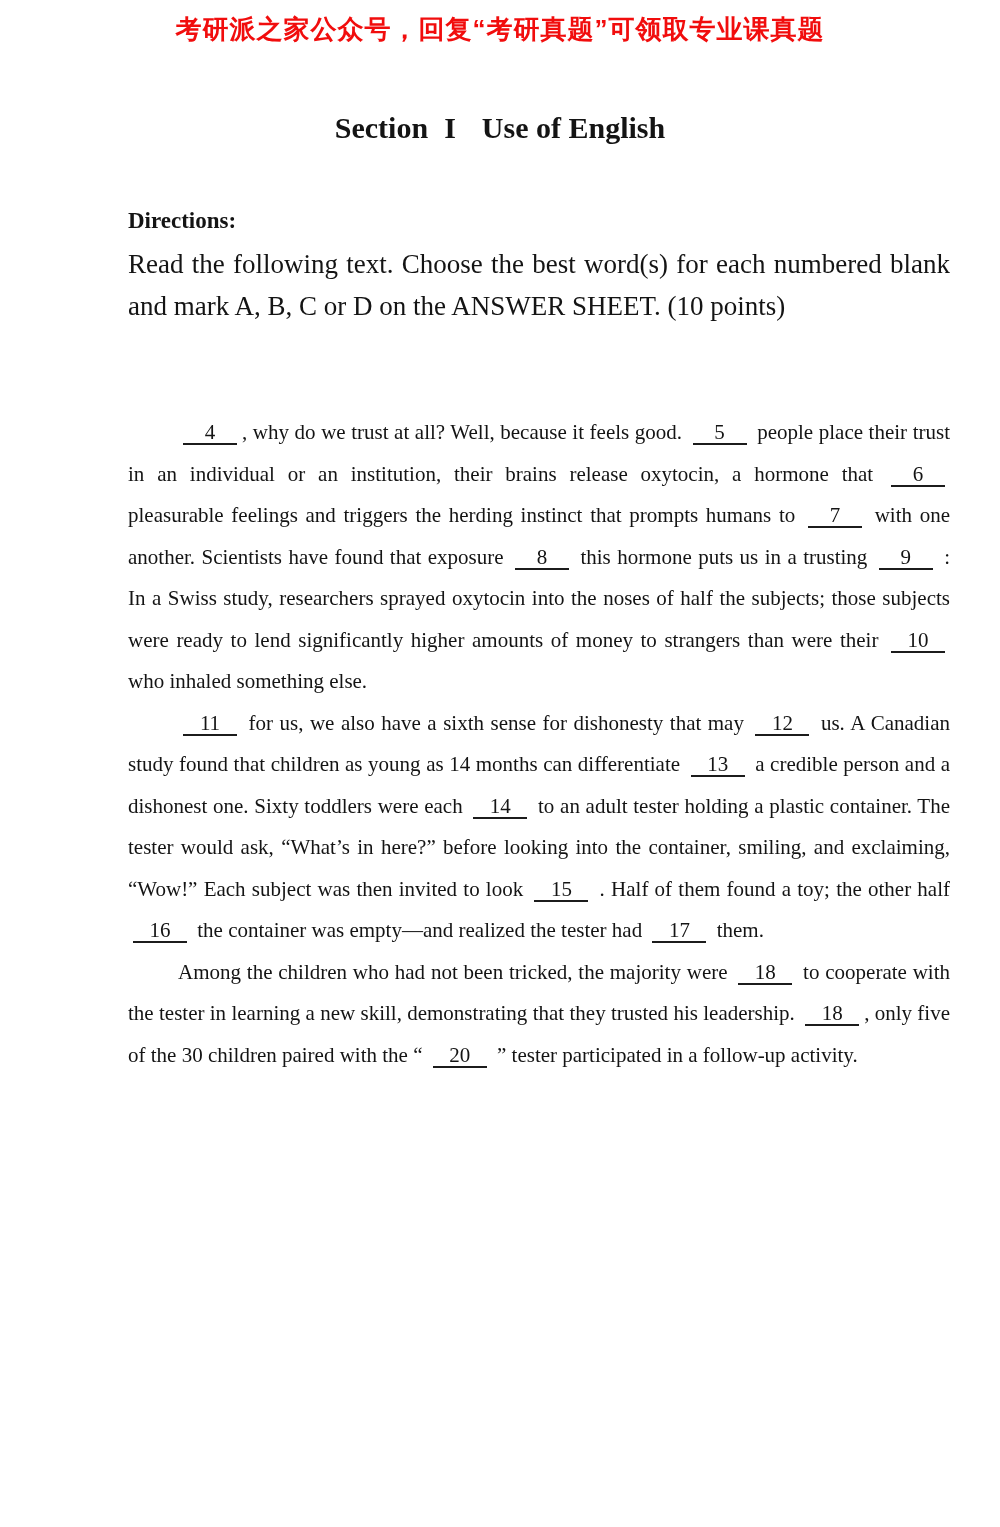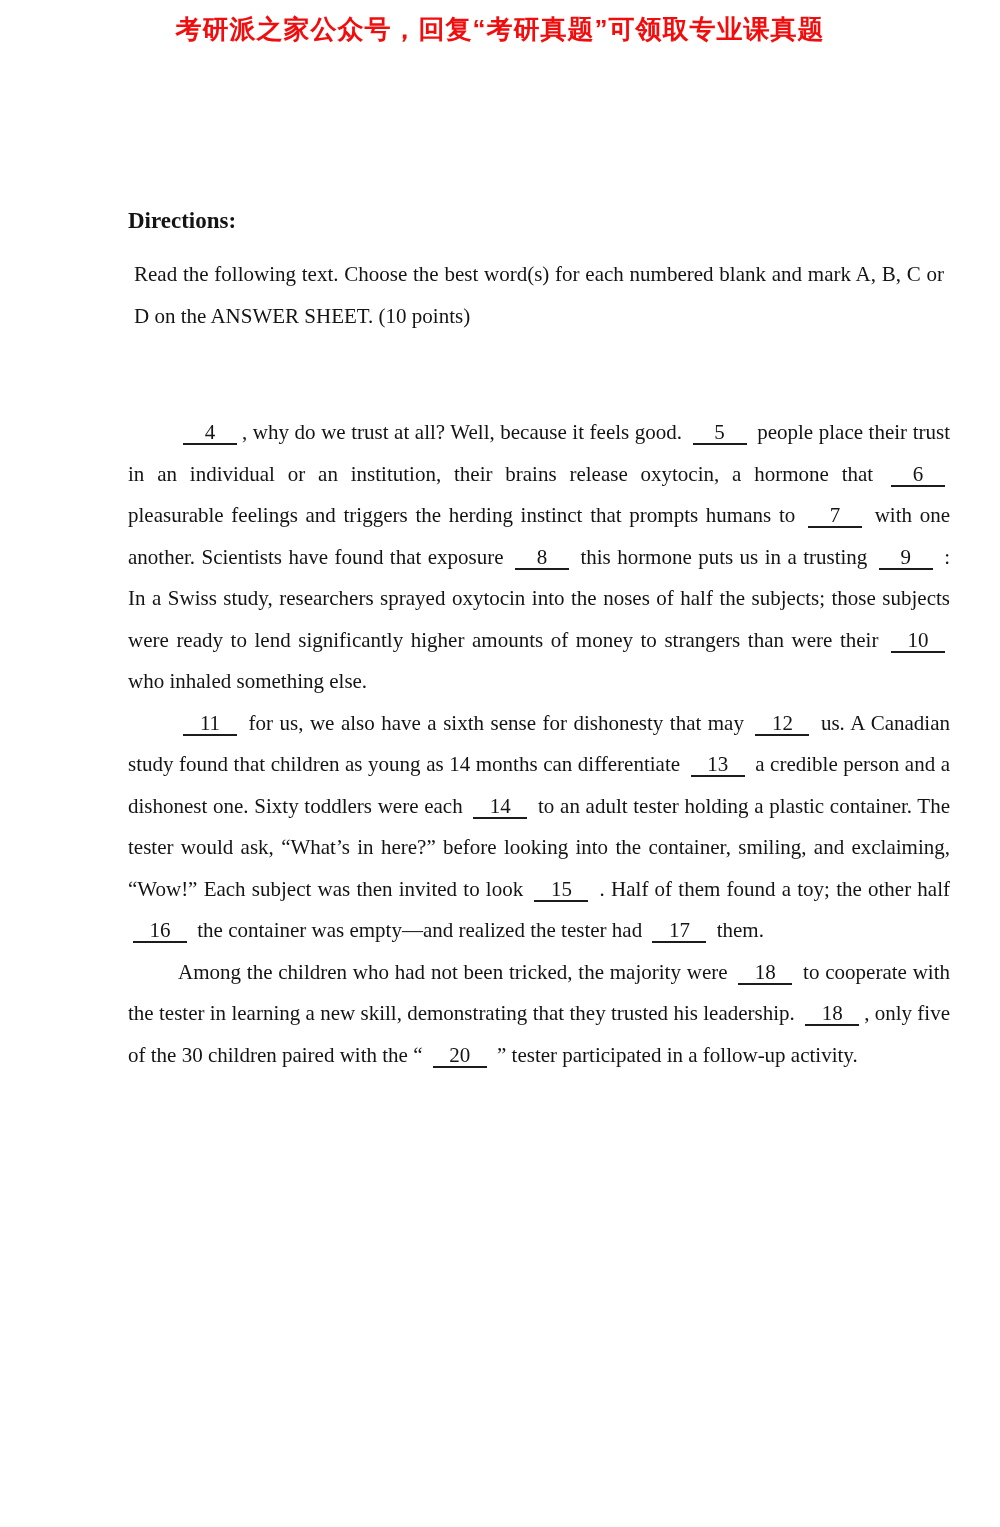--- a/index.html
+++ b/index.html
@@ -43,25 +43,25 @@
   .title .t-sep2 { display: inline-block; width: 26px; }
   .directions {
     position: absolute;
     top: 208px;
     left: 128px;
     width: 822px;
   }
   .directions-label {
     font-weight: bold;
     font-size: 23px;
-    margin-bottom: 20px;
+    margin-bottom: 10px;
   }
   .directions-text {
-    margin: 6px;
-    font-size: 21px;
+    margin: 0;
+    font-size: 27px;
     line-height: 41.5px;
     text-align: justify;
   }
   .passage {
     position: absolute;
     top: 412px;
     left: 128px;
     width: 822px;
     font-size: 21px;
     line-height: 41.5px;
@@ -92,20 +92,23 @@
     font-family: "Liberation Serif", serif;
   }
 </style>
 </head>
 <body>
 
 <div class="page">
 
   <div class="header-notice">考研派之家公众号，回复“考研真题”可领取专业课真题</div>
 
+  <div class="title">
+    <span>Section</span><span class="t-sep1"></span><span>I</span><span class="t-sep2"></span><span>Use of English</span>
+  </div>
 
   <div class="directions">
     <div class="directions-label">Directions:</div>
     <p class="directions-text">Read the following text. Choose the best word(s) for each numbered blank and mark A, B, C or D on the ANSWER SHEET. (10 points)</p>
   </div>
 
   <div class="passage">
       <p class="para"><span class="blank">4</span>, why do we trust at all? Well, because it feels good. <span class="blank">5</span> people place their trust in an individual or an institution, their brains release oxytocin, a hormone that <span class="blank">6</span> pleasurable feelings and triggers the herding instinct that prompts humans to <span class="blank">7</span> with one another. Scientists have found that exposure <span class="blank">8</span> this hormone puts us in a trusting <span class="blank">9</span> : In a Swiss study, researchers sprayed oxytocin into the noses of half the subjects; those subjects were ready to lend significantly higher amounts of money to strangers than were their <span class="blank">10</span> who inhaled something else.</p>
       <p class="para"><span class="blank">11</span> for us, we also have a sixth sense for dishonesty that may <span class="blank">12</span> us. A Canadian study found that children as young as 14 months can differentiate <span class="blank">13</span> a credible person and a dishonest one. Sixty toddlers were each <span class="blank">14</span> to an adult tester holding a plastic container. The tester would ask, “What’s in here?” before looking into the container, smiling, and exclaiming, “Wow!” Each subject was then invited to look <span class="blank">15</span> . Half of them found a toy; the other half <span class="blank">16</span> the container was empty—and realized the tester had <span class="blank">17</span> them.</p>
       <p class="para">Among the children who had not been tricked, the majority were <span class="blank">18</span> to cooperate with the tester in learning a new skill, demonstrating that they trusted his leadership. <span class="blank">18</span>, only five of the 30 children paired with the “ <span class="blank">20</span> ” tester participated in a follow-up activity.</p>

